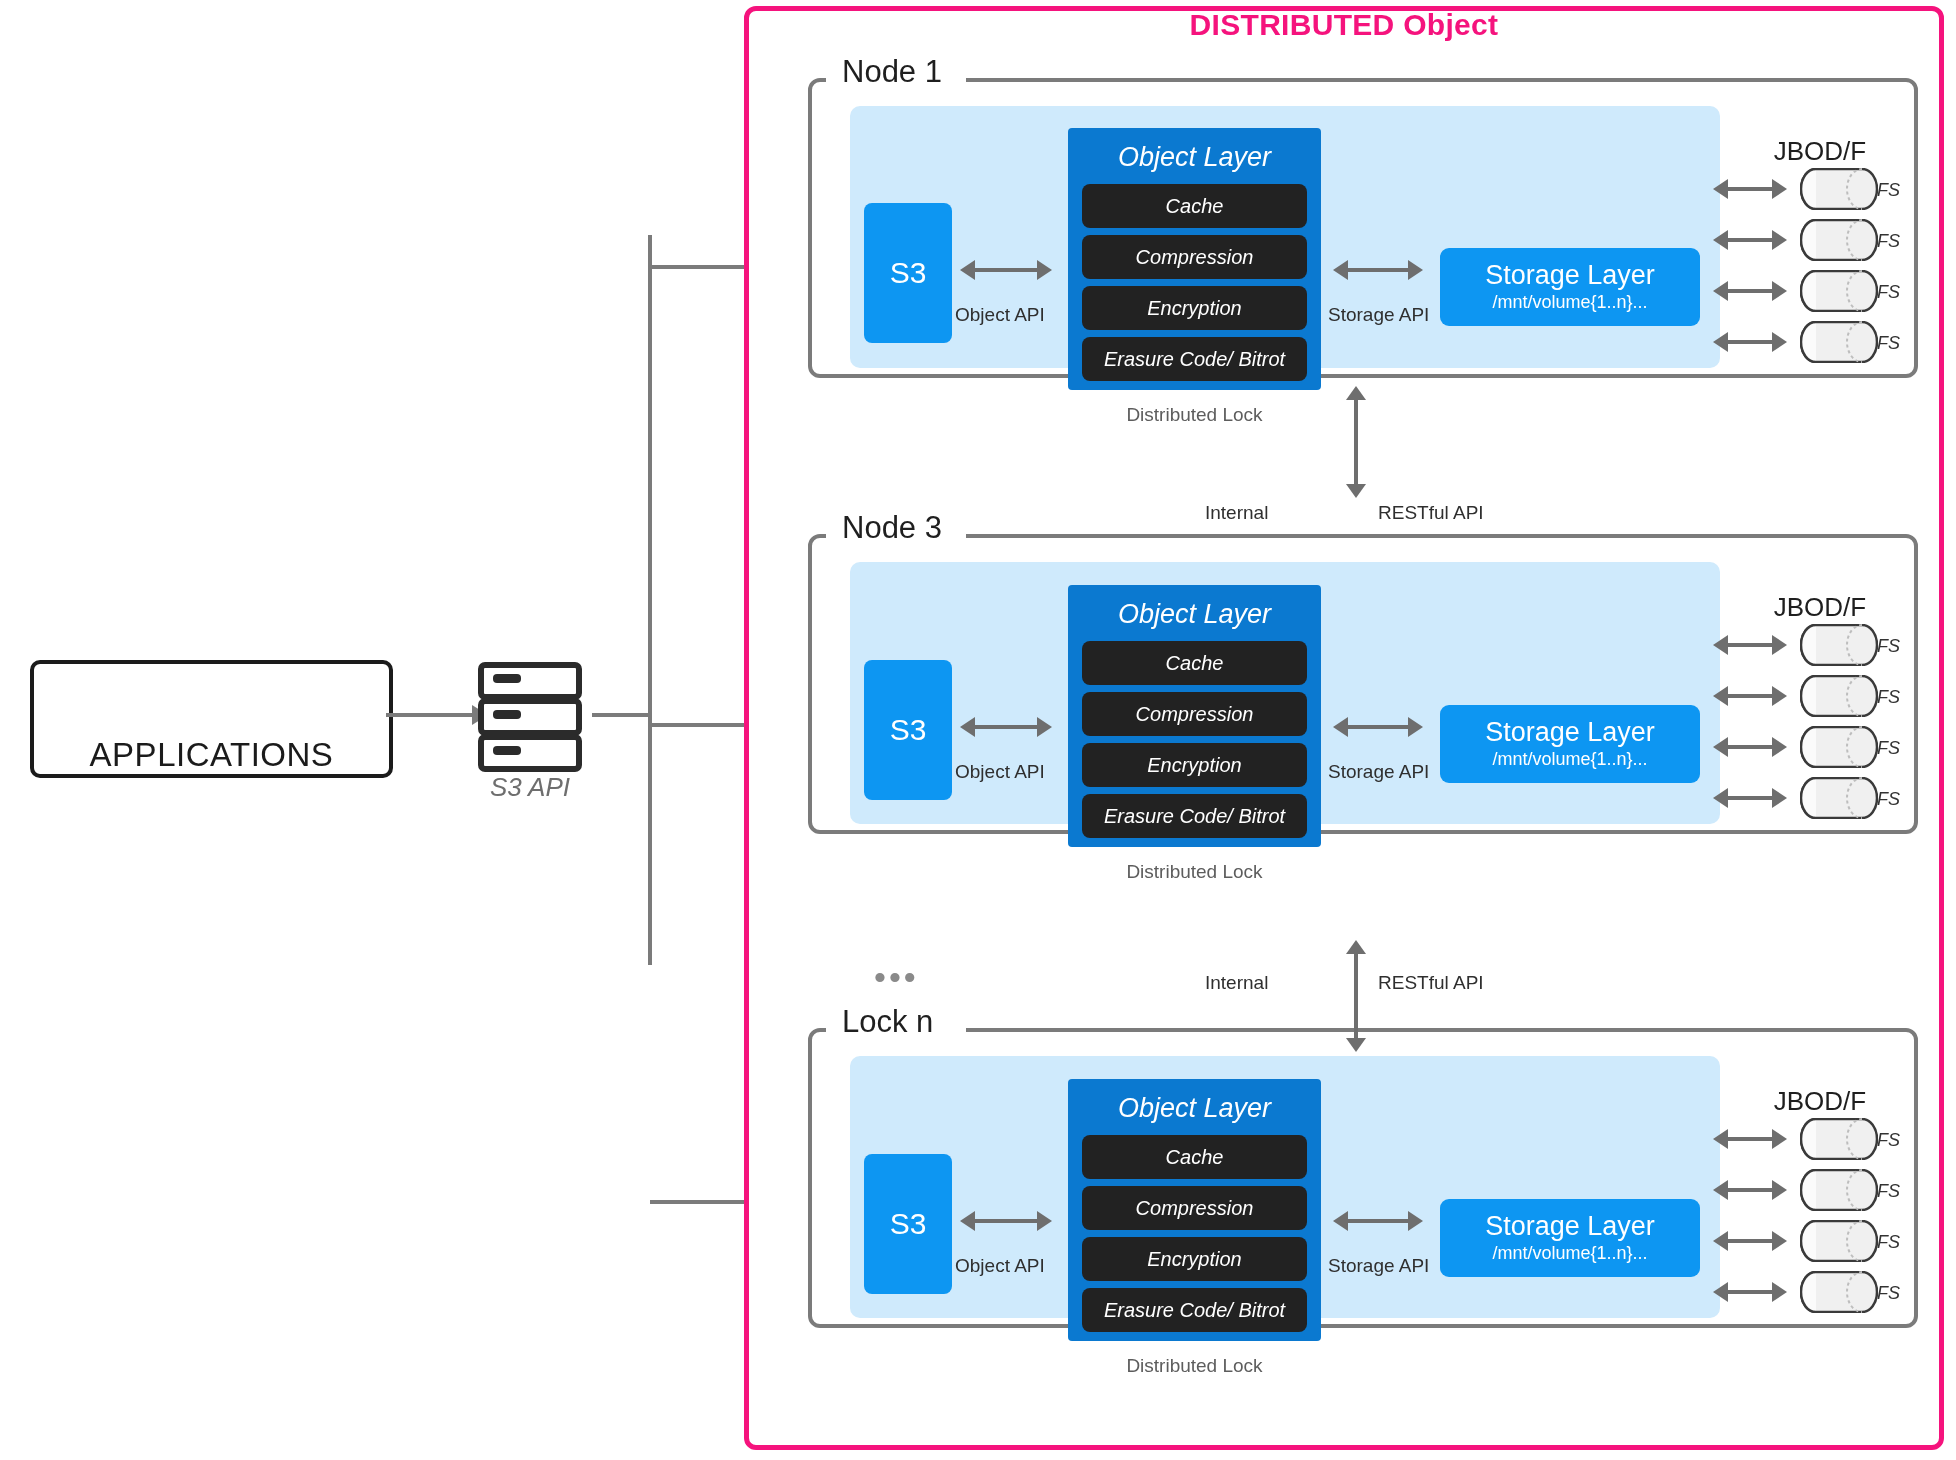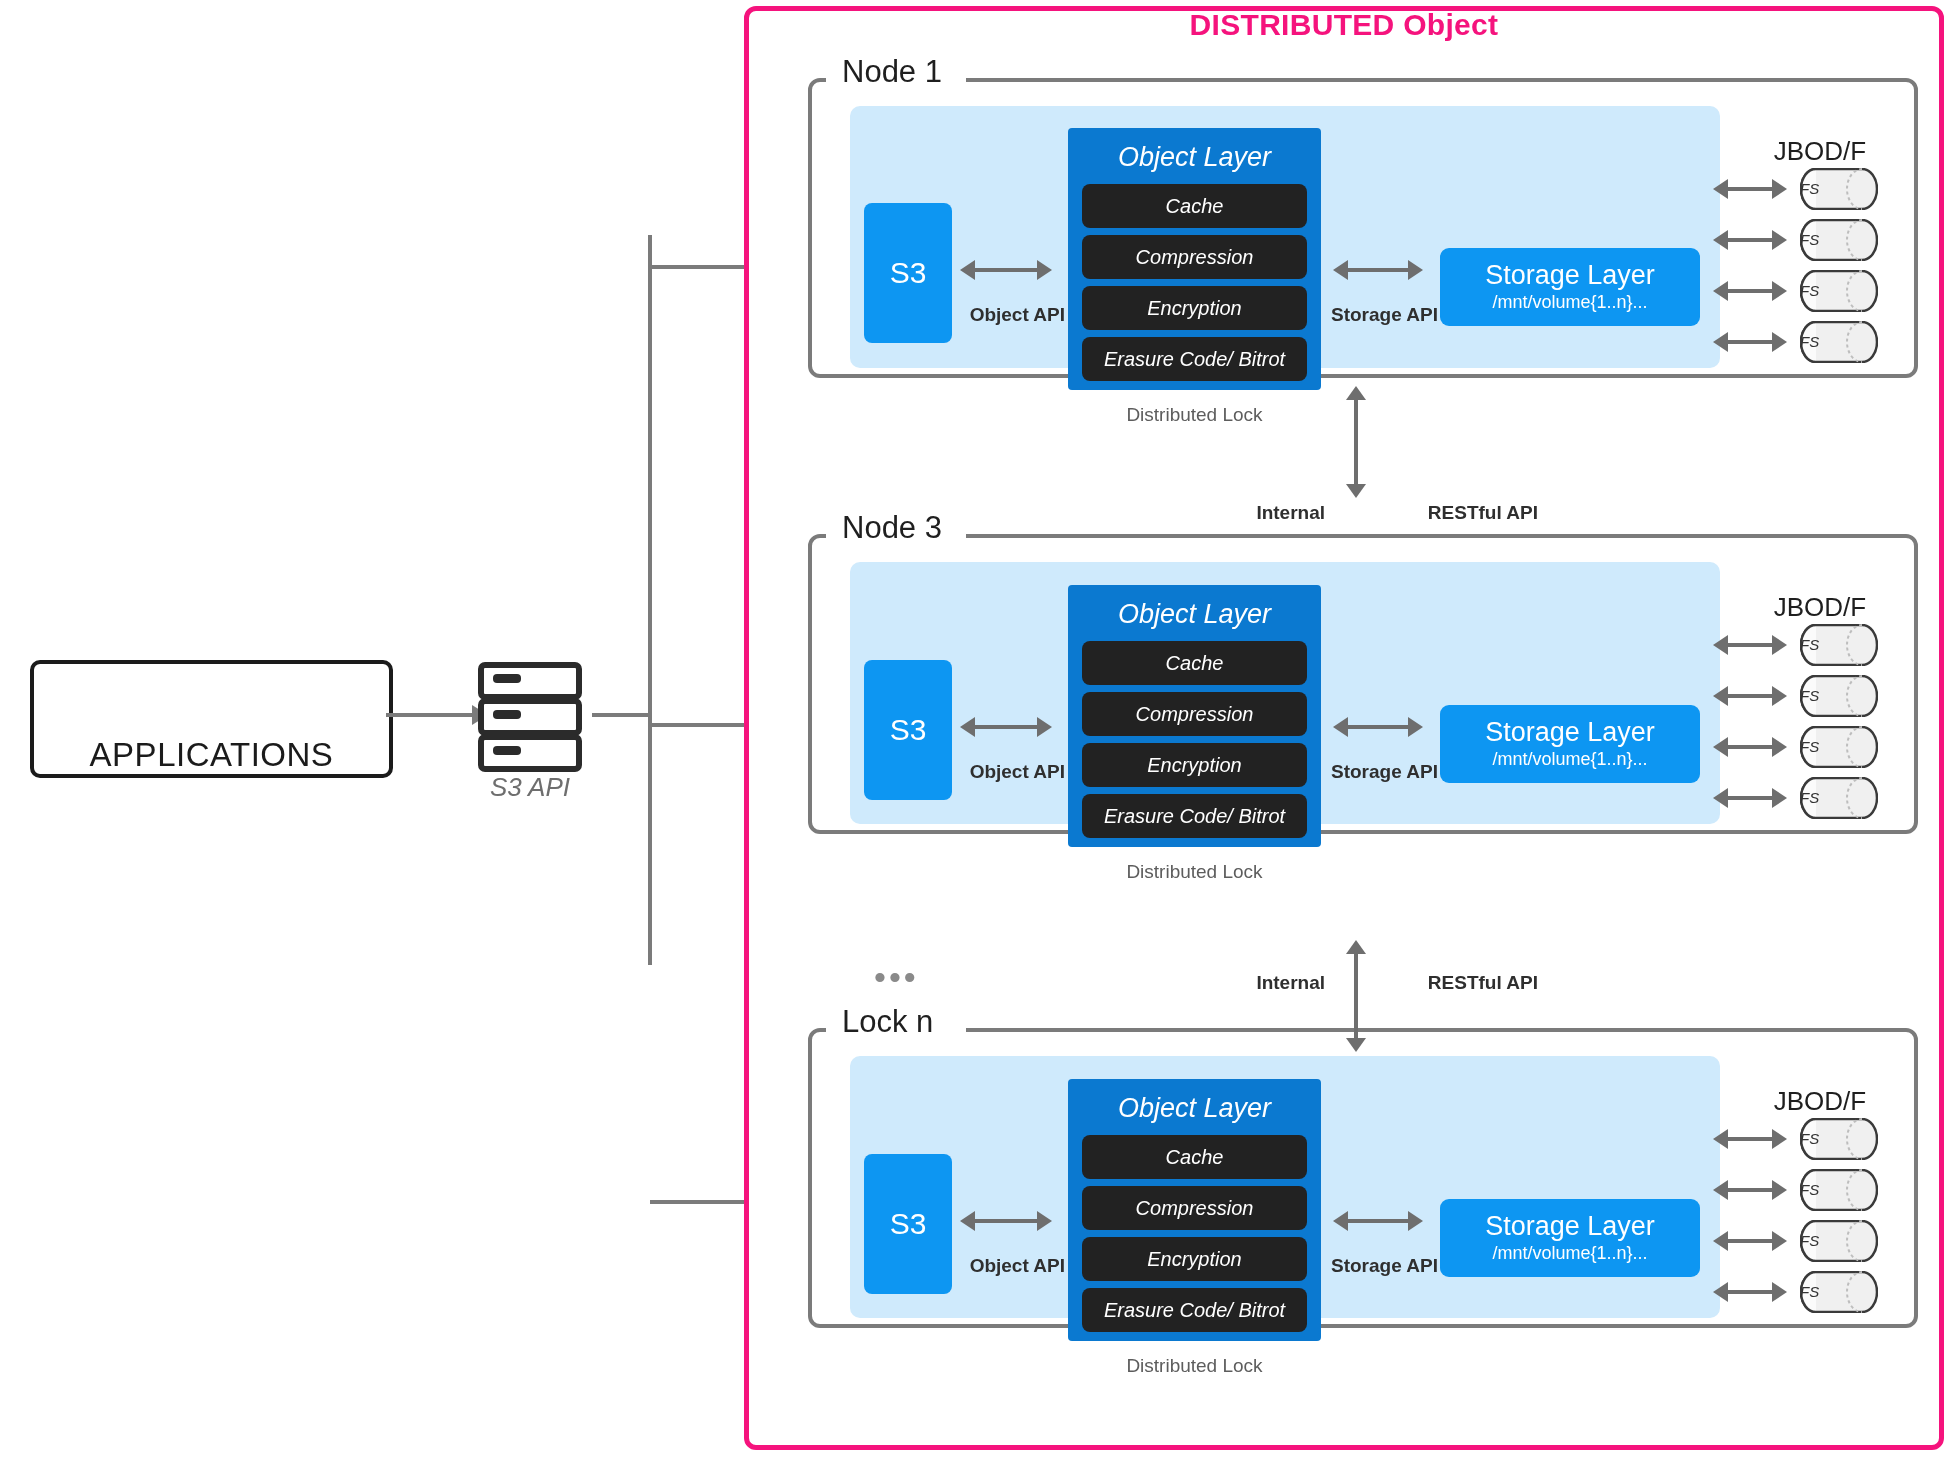--- a/index.html
+++ b/index.html
@@ -54,41 +54,41 @@
   .objrow{position:absolute;left:14px;right:14px;height:44px;background:#222222;border-radius:8px;
       display:flex;align-items:center;justify-content:center;color:#fff;font-size:20px;}
 
   .storage{position:absolute;background:#0d96f2;border-radius:9px;
       display:flex;flex-direction:column;align-items:center;justify-content:center;color:#fff;}
   .storage-title{font-size:27px;line-height:1.15;}
   .storage-sub{font-size:18px;line-height:1.3;}
 
   .dlock{position:absolute;text-align:center;font-size:19px;color:#5d5d5d;}
 
-  .api-label{position:absolute;font-size:19px;color:#2f2f2f;text-align:right;font-weight:bold;}
+  .api-label{position:absolute;font-size:19px;color:#2f2f2f;text-align:left;}
 
   
   .darrow{position:absolute;height:4px;background:#6e6e6e;}
   .darrow::before,.darrow::after{content:"";position:absolute;top:-8px;width:0;height:0;
       border-top:10px solid transparent;border-bottom:10px solid transparent;}
   .darrow::before{left:-15px;border-right:15px solid #6e6e6e;}
   .darrow::after{right:-15px;border-left:15px solid #6e6e6e;}
 
   
   .varrow{position:absolute;width:4px;background:#6e6e6e;}
   .varrow::before,.varrow::after{content:"";position:absolute;left:-8px;width:0;height:0;
       border-left:10px solid transparent;border-right:10px solid transparent;}
   .varrow::before{top:-14px;border-bottom:14px solid #6e6e6e;}
   .varrow::after{bottom:-14px;border-top:14px solid #6e6e6e;}
 
   .jbod-title{position:absolute;font-size:26px;color:#1f1f1f;text-align:center;width:160px;}
   .disk{position:absolute;width:78px;height:42px;}
   .disk svg{display:block;}
-  .disk-text{position:absolute;left:0;width:100px;top:12px;text-align:left;
-      font-style:italic;font-size:15px;color:#333;}
+  .disk-text{position:absolute;left:0;width:100px;top:12px;text-align:right;
+      font-style:italic;font-size:18px;color:#333;}
 
   .ellipsis{position:absolute;font-size:34px;color:#8a8a8a;letter-spacing:3px;line-height:1;}
 </style>
 </head>
 <body>
 
 <div class="abs" id="apps-box">
   <span id="apps-label">APPLICATIONS</span>
 </div>
 <div class="abs" id="apps-arrow"></div>

